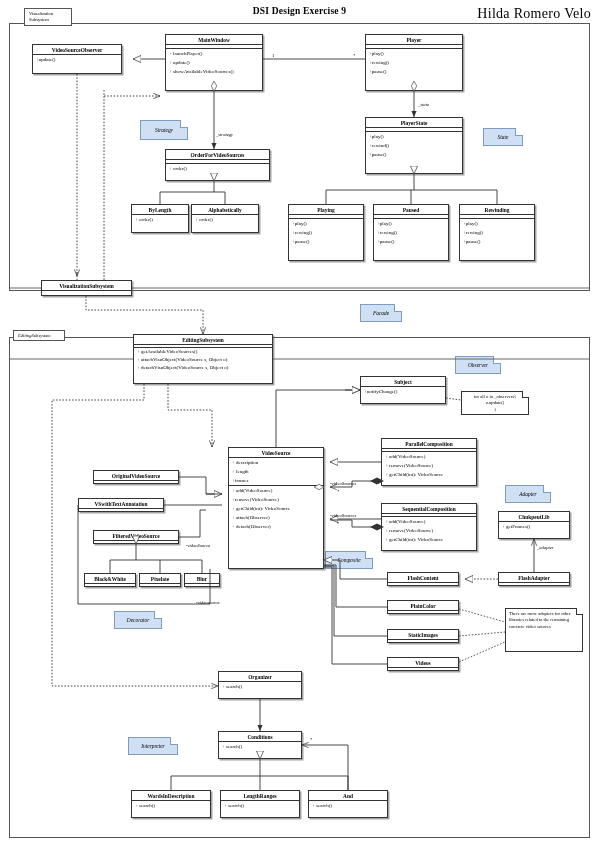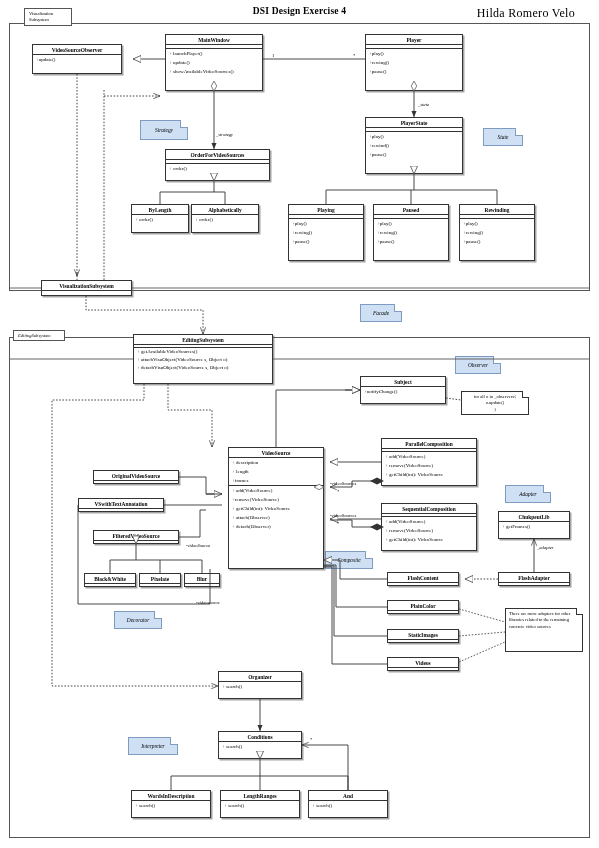--- a/index.html
+++ b/index.html
@@ -10,21 +10,21 @@
     -webkit-font-smoothing:none;
   }
   .abs{position:absolute;box-sizing:border-box;}
 
   
   #page-title{
     left:0;top:6px;width:599px;text-align:center;
     font-size:9.5px;font-weight:bold;letter-spacing:.2px;
   }
   #author{
-    right:24px;top:6px;font-size:12px;letter-spacing:.3px;
+    right:8px;top:6px;font-size:14px;letter-spacing:.3px;
   }
 
   
   .frame{border:1px solid #555;background:transparent;}
   .frame-tab{
     border:1px solid #555;background:#fff;
     font-size:4.6px;line-height:5.6px;padding:2px 3px 2px 4px;
     font-style:normal;
   }
   .frame-tab.italic{font-style:italic;}
@@ -75,21 +75,21 @@
   }
 
   .lbl{position:absolute;font-size:4.6px;color:#000;white-space:nowrap;}
   .lbl.i{font-style:italic;}
 
   svg.ov{position:absolute;left:0;top:0;width:599px;height:848px;pointer-events:none;}
 </style>
 </head>
 <body>
 
-<div class="abs" id="page-title">DSI Design Exercise 4</div>
+<div class="abs" id="page-title">DSI Design Exercise 9</div>
 <div class="abs" id="author">Hilda Romero Velo</div>
 
 <div class="abs frame" style="left:9px;top:23px;width:581px;height:268px;"></div>
 <div class="abs frame-tab" style="left:24px;top:8px;width:48px;height:18px;">Visualization<br>Subsystem</div>
 
 <div class="abs frame" style="left:9px;top:337px;width:581px;height:501px;"></div>
 <div class="abs frame-tab italic" style="left:13px;top:330px;width:52px;height:11px;">EditingSubsystem</div>
 
 <div class="abs cls" style="left:32px;top:44px;width:90px;height:30px;">
   <div class="nm">VideoSourceObserver</div>

